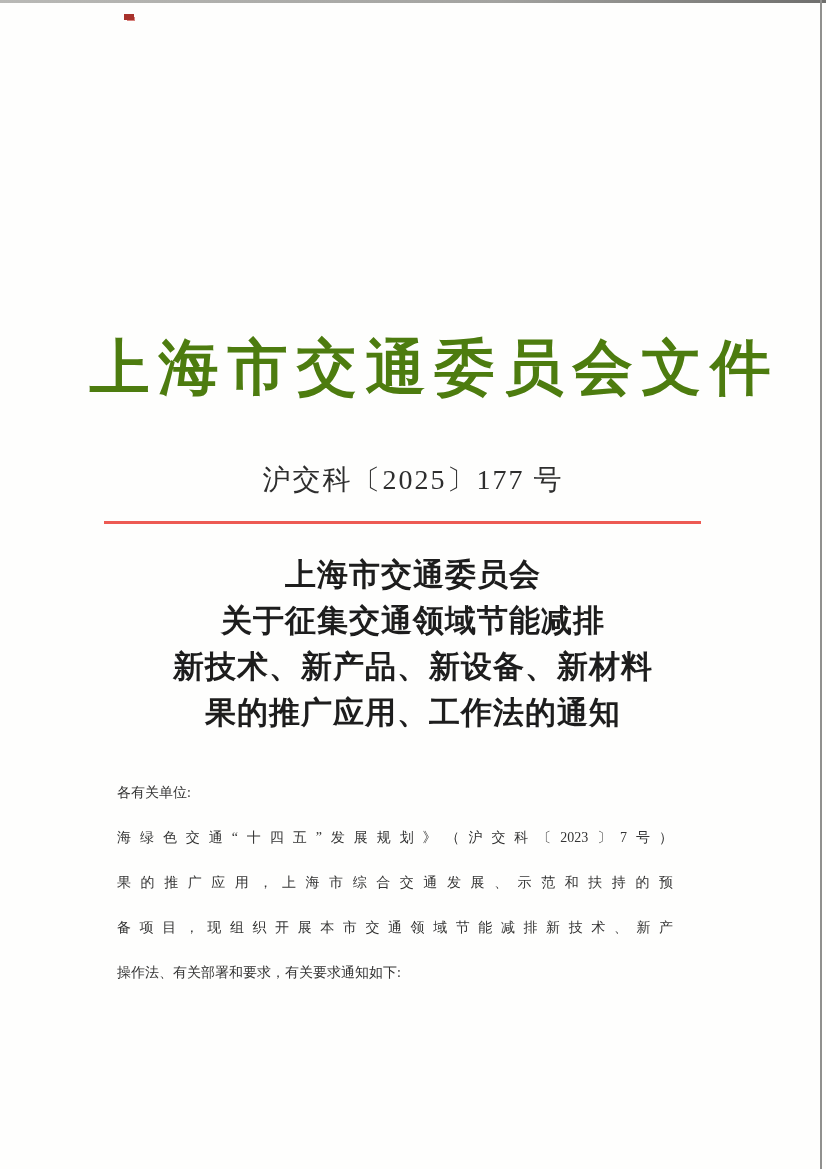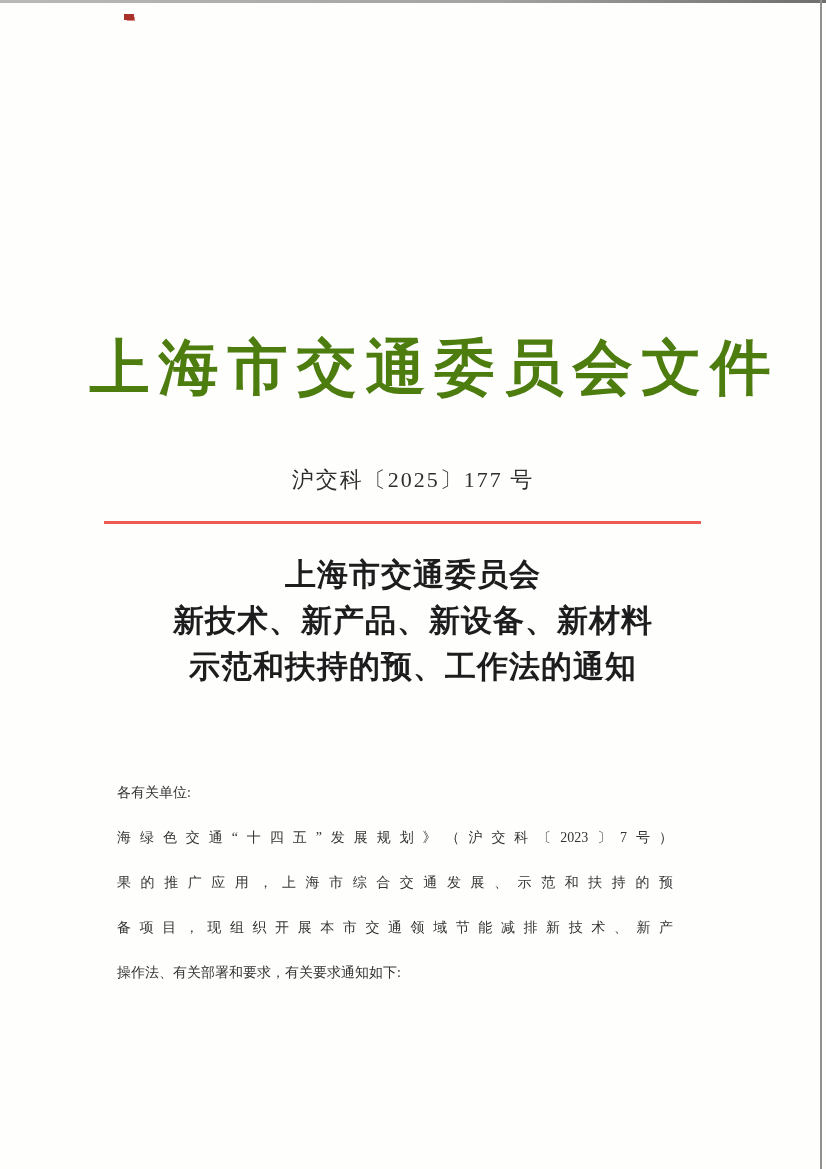--- a/index.html
+++ b/index.html
@@ -48,21 +48,21 @@
     text-indent: 9px;
     line-height: 88px;
     white-space: nowrap;
     margin-left: 17px;
   }
   .doc-number {
     position: absolute;
     top: 464px; left: 0;
     width: 826px;
     text-align: center;
-    font-size: 22px;
+    font-size: 28px;
     color: #2e2e2e;
     letter-spacing: 2px;
     line-height: 32px;
   }
   .red-rule {
     position: absolute;
     top: 521px; left: 104px;
     width: 597px; height: 3px;
     background: #ed5a53;
   }
@@ -114,22 +114,23 @@
   <div class="red-speck"></div>
 
   <div class="letterhead-title">上海市交通委员会文件</div>
 
   <div class="doc-number">沪交科〔2025〕177 号</div>
 
   <div class="red-rule"></div>
 
   <div class="notice-title">
     <div class="t-line">上海市交通委员会</div>
+    <div class="t-line">关于征集交通领域节能减排</div>
     <div class="t-line">新技术、新产品、新设备、新材料</div>
-    <div class="t-line">示范和扶持的预、工作法的通知</div>
+    <div class="t-line">果的推广应用、工作法的通知</div>
   </div>
 
   <div class="body-block">
     <div class="body-line">各有关单位:</div>
     <div class="body-line jl">海绿色交通“十四五”发展规划》（沪交科〔2023〕7号）</div>
     <div class="body-line jl">果的推广应用，上海市综合交通发展、示范和扶持的预</div>
     <div class="body-line jl">备项目，现组织开展本市交通领域节能减排新技术、新产</div>
     <div class="body-line">操作法、有关部署和要求，有关要求通知如下:</div>
   </div>
 

